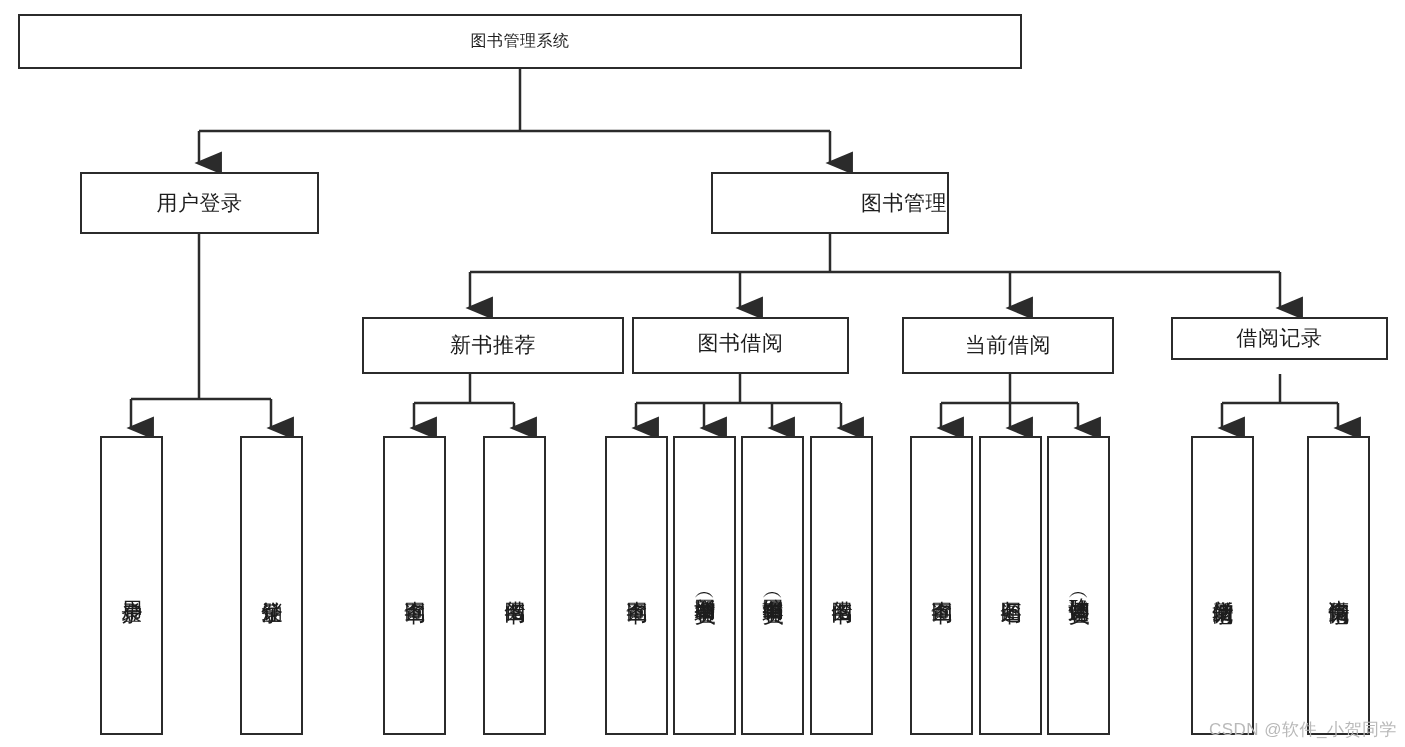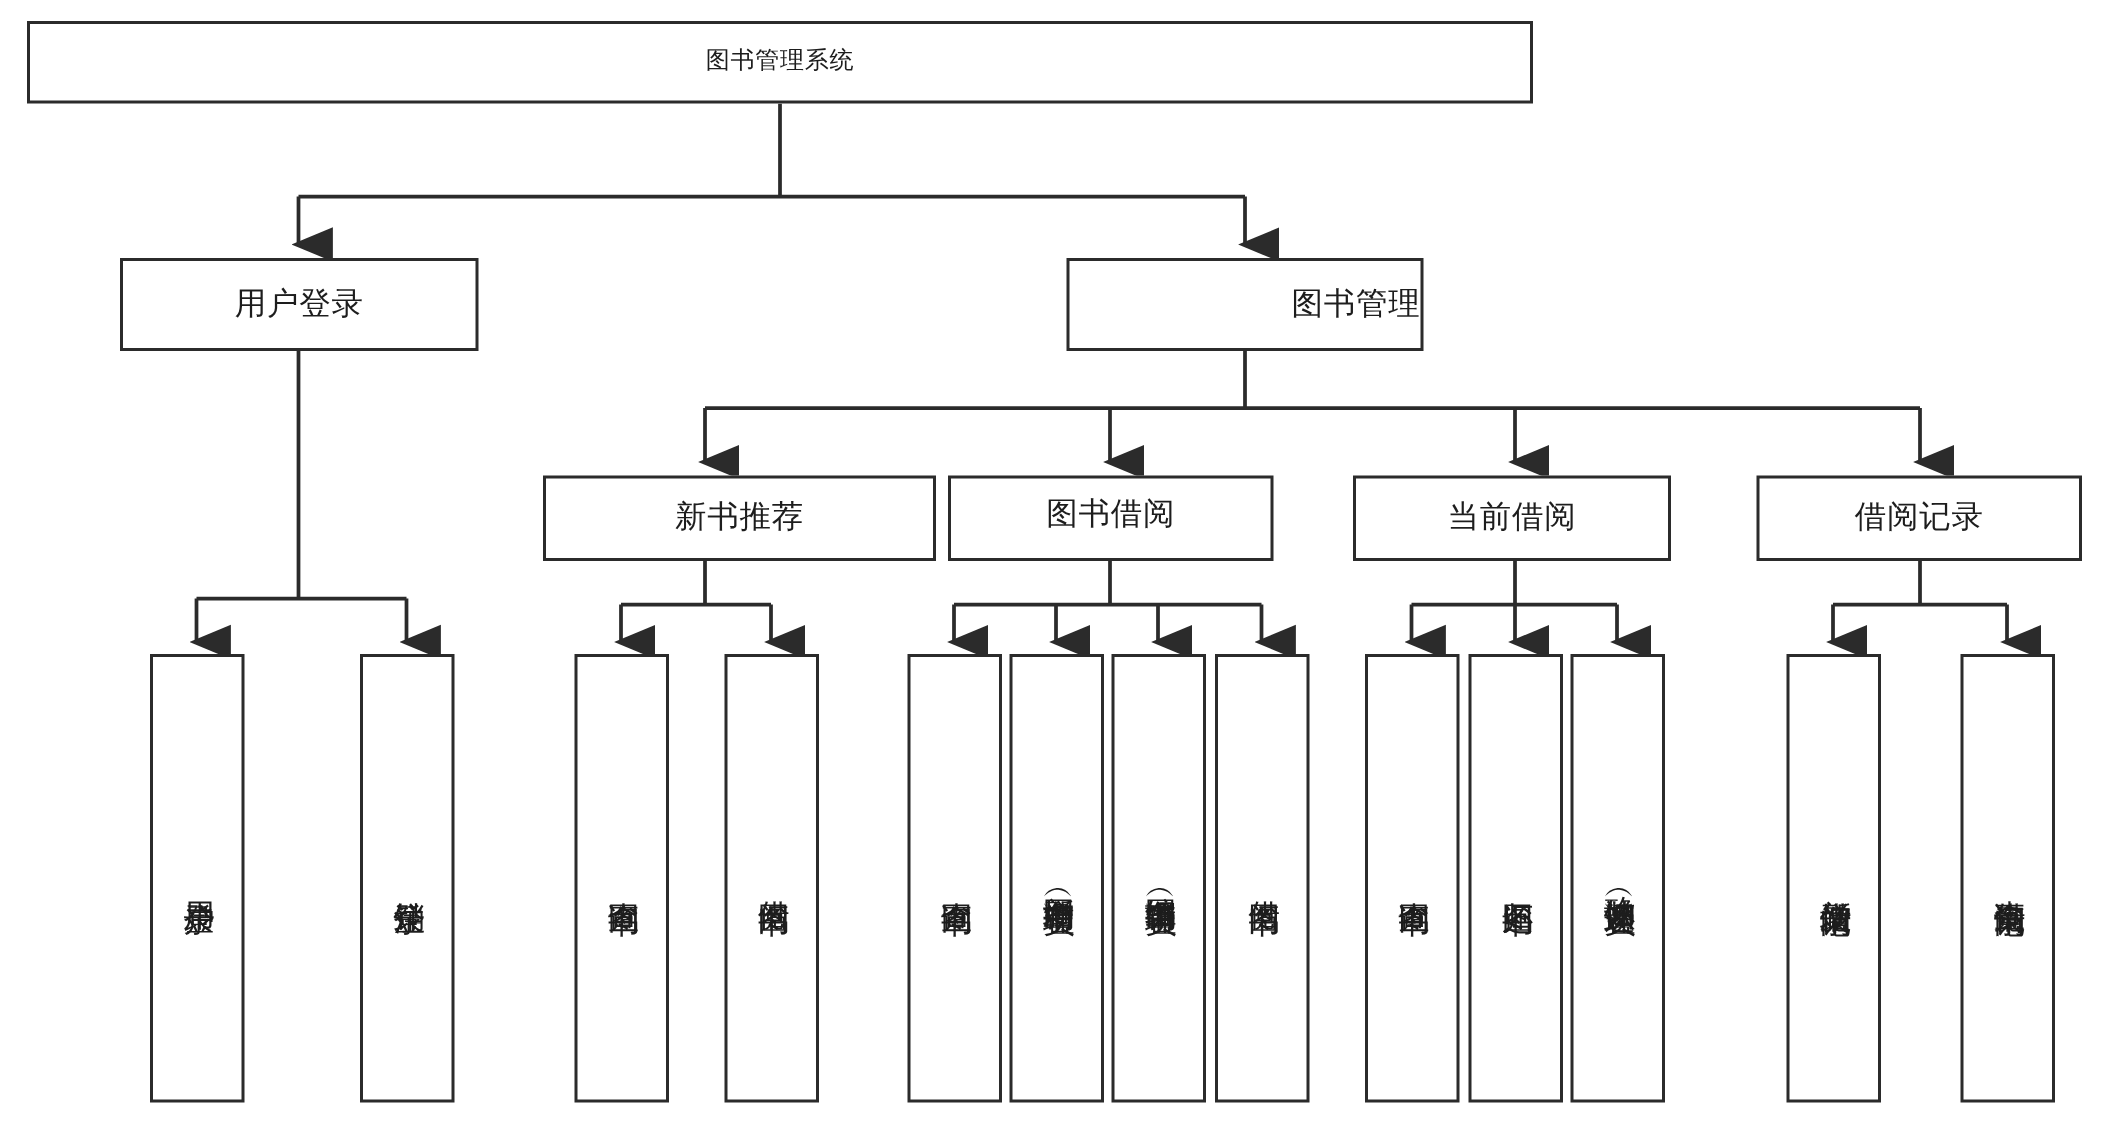--- a/index.html
+++ b/index.html
@@ -139,21 +139,21 @@
 
   <div class="node branch" style="left:362px; top:317px; width:262px; height:57px;">
     <span class="node-label">新书推荐</span>
   </div>
   <div class="node branch" style="left:632px; top:317px; width:217px; height:57px;font-family:Liberation Mono, monospace;">
     <span class="node-label">图书借阅</span>
   </div>
   <div class="node branch" style="left:902px; top:317px; width:212px; height:57px;">
     <span class="node-label">当前借阅</span>
   </div>
-  <div class="node branch" style="left:1171px; top:317px; width:217px; height:57px;">
+  <div class="node branch" style="left:1171px; top:317px; width:217px; height:43px;">
     <span class="node-label">借阅记录</span>
   </div>
 
   <div class="node leaf" style="left:100px; top:436px; width:63px; height:299px;">
     <span class="node-label">用户登录</span>
   </div>
   <div class="node leaf" style="left:240px; top:436px; width:63px; height:299px;">
     <span class="node-label">注销登录</span>
   </div>
 
@@ -187,14 +187,15 @@
     <span class="node-label">确认归还（管理员）</span>
   </div>
 
   <div class="node leaf" style="left:1191px; top:436px; width:63px; height:299px;">
     <span class="node-label">新增借阅记录</span>
   </div>
   <div class="node leaf" style="left:1307px; top:436px; width:63px; height:299px;">
     <span class="node-label">查询借阅记录</span>
   </div>
 
+  <div id="watermark">CSDN @软件_小贺同学</div>
 
 </div>
 
 </body></html>

